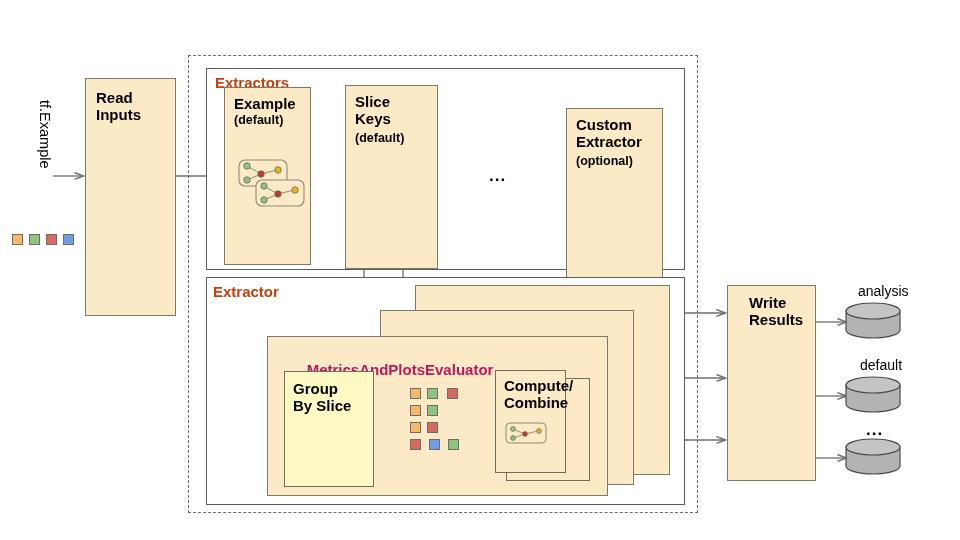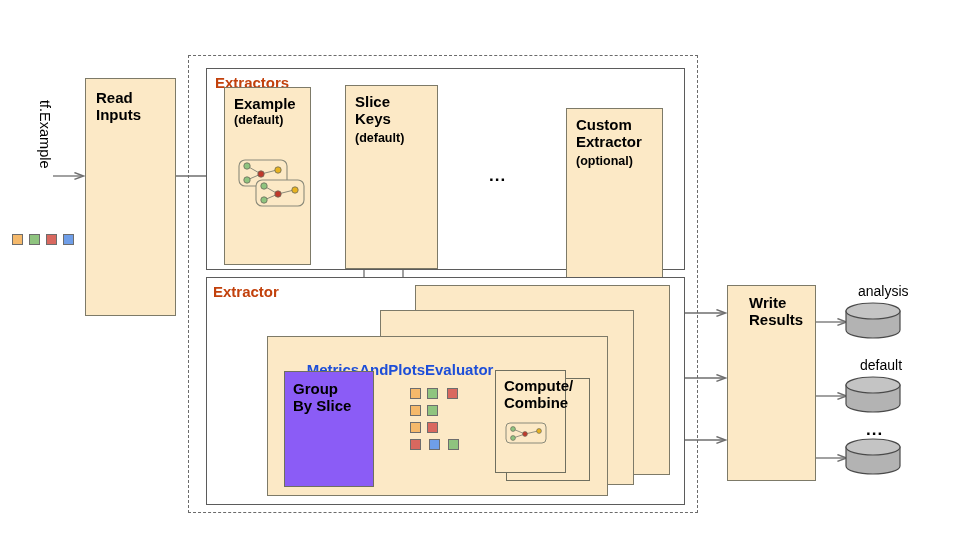--- a/index.html
+++ b/index.html
@@ -11,21 +11,21 @@
   
   .boxfill{background:#fce9c6;border:1.3px solid #7d7a68;}
   .boxplain{background:#ffffff;border:1.3px solid #5b5b5b;}
   .dashed{background:transparent;border:1.6px dashed #6b6b6b;}
 
   .lbl{position:absolute;white-space:pre;line-height:1.16;}
   .ttl-out{font-size:15.5px;font-weight:bold;color:#000;}
   .ttl-sec{font-size:15px;font-weight:bold;color:#c2410c;}
   .node-t{font-size:15px;font-weight:bold;color:#000;}
   .node-s{font-size:12.5px;font-weight:bold;color:#000;}
-  .ev-t{font-size:15px;font-weight:bold;color:#1d4ed8;}
+  .ev-t{font-size:15px;font-weight:bold;color:#be185d;}
   .ev-s{font-size:12.5px;font-weight:bold;color:#000;}
   .dbtxt{font-size:14px;color:#000;font-weight:normal;}
   .dots{font-size:17px;font-weight:bold;color:#000;letter-spacing:1px;}
   .rot{transform:rotate(90deg);transform-origin:left top;font-size:14.5px;color:#000;}
 
   .sq{position:absolute;width:11px;height:11px;border:1.2px solid #6d6d6d;box-sizing:border-box;}
   .c-or{background:#f5b96b;}
   .c-gr{background:#8fc47f;}
   .c-rd{background:#d9685f;}
   .c-bl{background:#6f9ee8;}
@@ -146,21 +146,21 @@
     </div>
   </div>
 
   <div class="abs boxfill" style="left:267px;top:336px;width:341px;height:160px;">
     <div class="lbl" style="left:12px;top:5px;">
       <span class="ev-t">MetricsAndPlotsEvaluator</span>
       <span class="ev-s">(default)</span>
     </div>
   </div>
 
-  <div class="abs" style="left:284px;top:371px;width:90px;height:116px;background:#8b5cf6;border:1.3px solid #6f6f5f;">
+  <div class="abs" style="left:284px;top:371px;width:90px;height:116px;background:#fef9c3;border:1.3px solid #6f6f5f;">
     <div class="lbl node-t" style="left:8px;top:8px;">Group<br>By Slice</div>
   </div>
 
   <div class="abs" style="left:410px;top:388px;width:60px;height:76px;">
     <span class="sq c-or" style="left:0px;top:0px;"></span>
     <span class="sq c-gr" style="left:17px;top:0px;"></span>
     <span class="sq c-rd" style="left:37px;top:0px;"></span>
 
     <span class="sq c-or" style="left:0px;top:17px;"></span>
     <span class="sq c-gr" style="left:17px;top:17px;"></span>

